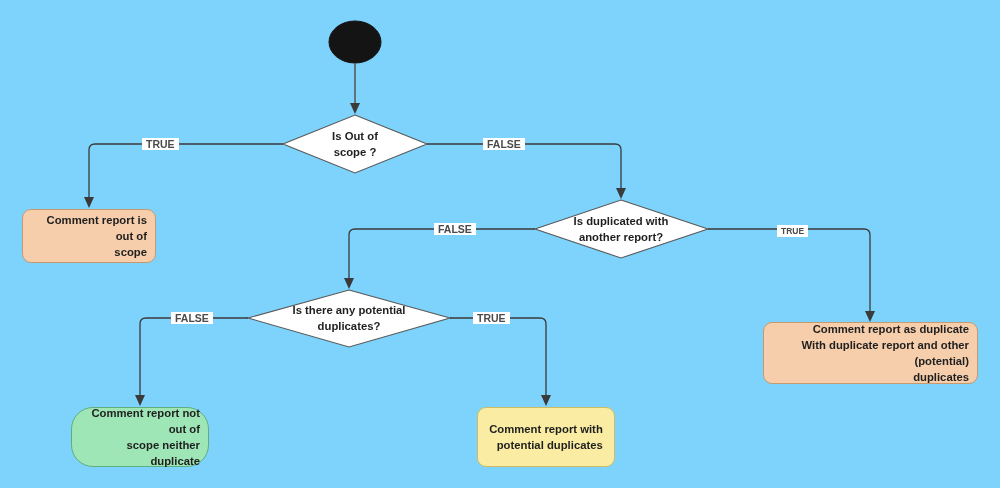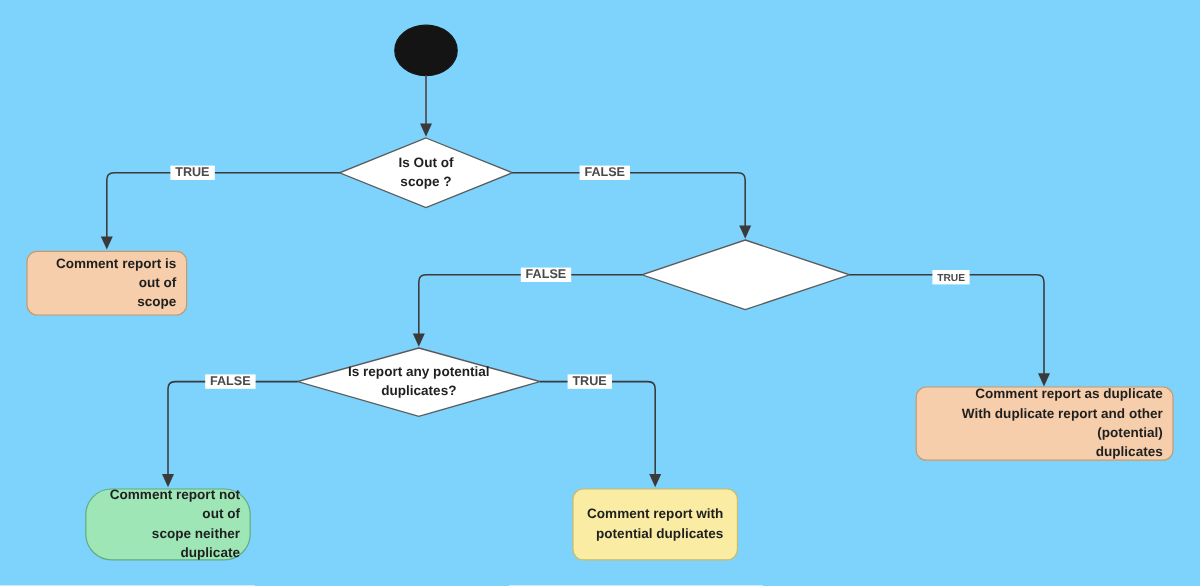--- a/index.html
+++ b/index.html
@@ -129,22 +129,24 @@
     <path class="edge-path" d="M248,318 L146,318 Q140,318 140,324 L140,398"></path>
     <polygon class="arrow-head" points="140,406 135,395 145,395"></polygon>
 
     <path class="edge-path" d="M450,318 L540,318 Q546,318 546,324 L546,398"></path>
     <polygon class="arrow-head" points="546,406 541,395 551,395"></polygon>
   </svg>
 
   <div class="diamond-label" style="left:305px; top:128px; width:100px;">Is Out of
 scope ?</div>
 
+  <div class="diamond-label" style="left:551px; top:213px; width:140px;">Is duplicated with
+another report?</div>
 
-  <div class="diamond-label" style="left:269px; top:302px; width:160px;">Is report any potential
+  <div class="diamond-label" style="left:269px; top:302px; width:160px;">Is there any potential
 duplicates?</div>
 
   <div class="edge-label" style="left:142px; top:138px;">TRUE</div>
 
   <div class="edge-label" style="left:483px; top:138px;">FALSE</div>
 
   <div class="edge-label" style="left:434px; top:223px;">FALSE</div>
 
   <div class="edge-label small" style="left:777px; top:225px;">TRUE</div>
 

